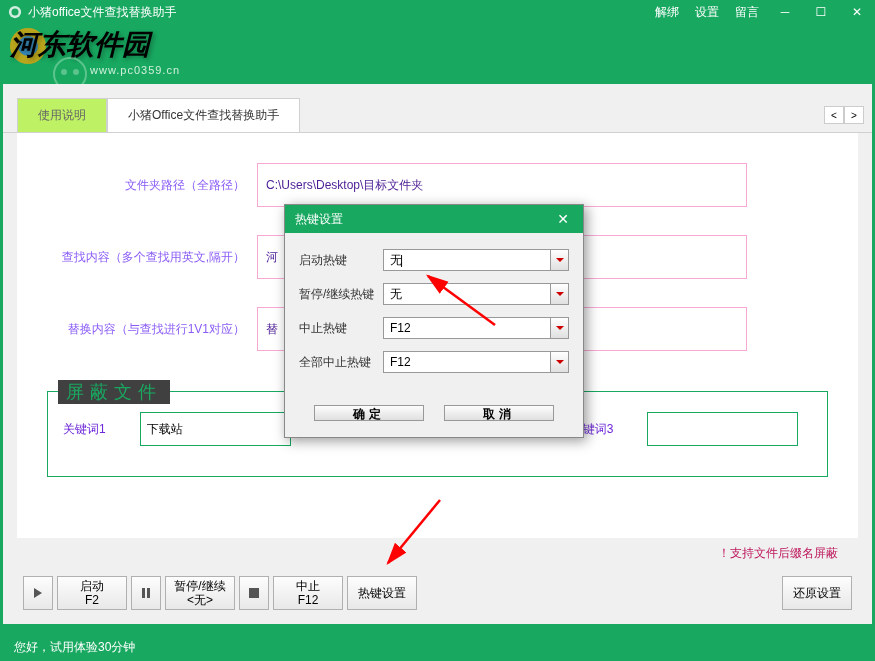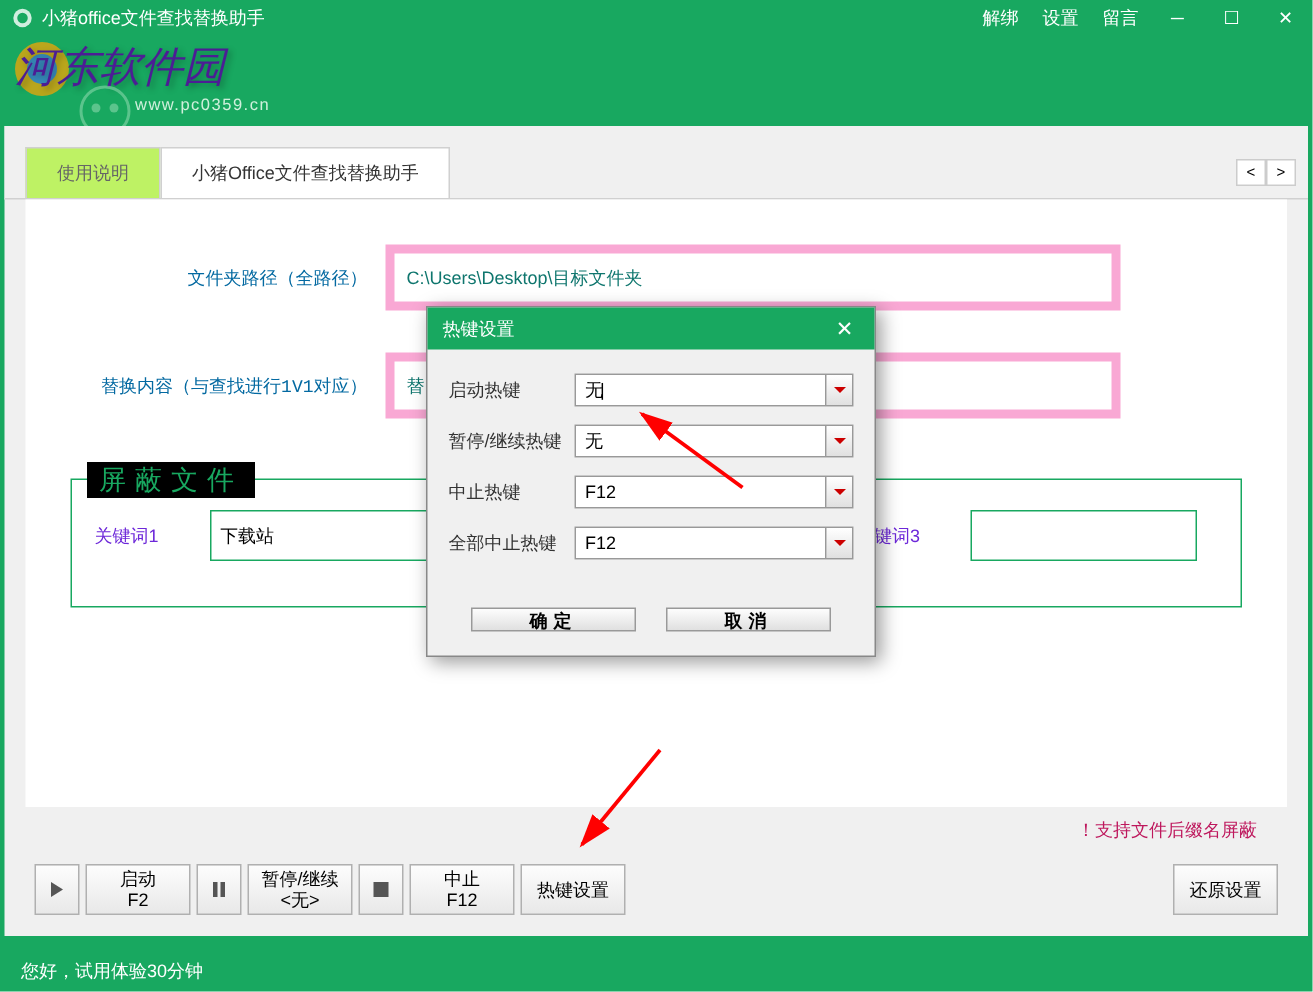--- a/index.html
+++ b/index.html
@@ -6,40 +6,40 @@
     body { width: 875px; height: 661px; background: #18a860; position: relative; overflow: hidden; }
     
     .titlebar { height: 24px; display: flex; align-items: center; padding: 0 8px; color: #fff; }
     .titlebar-icon { width: 14px; height: 14px; margin-right: 6px; }
     .titlebar-title { flex: 1; }
     .titlebar-actions { display: flex; gap: 16px; align-items: center; }
     .titlebar-link { color: #fff; cursor: pointer; }
     .titlebar-btn { width: 20px; height: 20px; display: flex; align-items: center; justify-content: center; cursor: pointer; color: #fff; }
     
     .banner { height: 60px; position: relative; overflow: hidden; }
-    .banner-text { position: absolute; left: 10px; top: 2px; font-size: 28px; font-weight: normal; color: #4c1d95; font-style: italic; text-shadow: 2px 2px 4px rgba(0,0,0,0.3); }
+    .banner-text { position: absolute; left: 10px; top: 2px; font-size: 28px; font-weight: bold; color: #000000; font-style: italic; text-shadow: 2px 2px 4px rgba(0,0,0,0.3); }
     .banner-sub { position: absolute; left: 90px; top: 40px; font-size: 11px; color: #d0f0dc; letter-spacing: 1px; }
     .banner-icon { position: absolute; left: 50px; top: 30px; width: 40px; height: 40px; opacity: 0.5; }
     
     .content { background: #f0f0f0; margin: 0 3px; height: 540px; position: relative; }
     
     .tabs { display: flex; align-items: center; border-bottom: 1px solid #d0d0d0; background: #f0f0f0; padding-top: 14px; padding-left: 14px; }
     .tab { padding: 8px 20px; background: #bef264; border: 1px solid #d0d0d0; border-bottom: none; color: #666; cursor: pointer; }
     .tab.active { background: #fff; color: #333; }
     .tab-nav { margin-left: auto; margin-right: 8px; display: flex; }
     .tab-nav-btn { width: 20px; height: 18px; border: 1px solid #ccc; background: #fff; display: flex; align-items: center; justify-content: center; cursor: pointer; font-size: 10px; }
     
     .main-panel { background: #fff; margin: 0 14px; height: 405px; padding: 30px 30px 10px 30px; position: relative; }
     
     .form-row { display: flex; align-items: center; margin-bottom: 28px; }
-    .form-label { width: 210px; text-align: right; color: #0369a1; padding-right: 12px; font-family: Liberation Mono, monospace; }
-    .form-input { flex: 1; max-width: 490px; height: 44px; border: 6px solid #f9a8d4; padding: 0 8px; color: #0f766e; }
+    .form-label { width: 210px; text-align: right; color: #8b5cf6; padding-right: 12px; }
+    .form-input { flex: 1; max-width: 490px; height: 44px; border: 1px solid #f9a8d4; padding: 0 8px; color: #4c1d95; }
     
     .fieldset { border: 1px solid #18a860; margin-top: 40px; padding: 20px 15px 30px; position: relative; }
-    .fieldset-legend { position: absolute; top: -12px; left: 10px; background: #000000; padding: 0 8px; color: #18a860; font-size: 18px; letter-spacing: 6px; }
+    .fieldset-legend { position: absolute; top: -12px; left: 10px; background: #404040; padding: 0 8px; color: #18a860; font-size: 18px; letter-spacing: 6px; }
     .keyword-row { display: flex; align-items: center; gap: 10px; }
     .keyword-label { color: #6d28d9; }
     .keyword-input { width: 151px; height: 34px; border: 1px solid #18a860; padding: 0 6px; margin-left: 24px; }
     .note { position: absolute; right: 20px; bottom: -24px; color: #be185d; }
     
     .toolbar { position: absolute; bottom: 0; left: 0; right: 0; height: 62px; background: #f0f0f0; margin: 0 14px; display: flex; align-items: center; padding: 0 6px; gap: 4px; }
     .tb-icon { width: 30px; height: 34px; border: 1px solid #b0b0b0; background: linear-gradient(#fdfdfd,#e8e8e8); display: flex; align-items: center; justify-content: center; cursor: pointer; }
     .tb-btn { min-width: 70px; height: 34px; border: 1px solid #b0b0b0; background: linear-gradient(#fdfdfd,#e8e8e8); display: flex; flex-direction: column; align-items: center; justify-content: center; cursor: pointer; line-height: 1.2; padding: 0 8px; }
     .tb-spacer { flex: 1; }
     
@@ -100,20 +100,24 @@
     <div class="tab-nav">
       <div class="tab-nav-btn">&lt;</div>
       <div class="tab-nav-btn">&gt;</div>
     </div>
   </div>
 
   <div class="main-panel">
     <div class="form-row">
       <div class="form-label">文件夹路径（全路径）</div>
       <input class="form-input" value="C:\Users\Desktop\目标文件夹" style="">
+    </div>
+    <div class="form-row">
+      <div class="form-label">查找内容（多个查找用英文,隔开）</div>
+      <input class="form-input" value="河" style="">
     </div>
     <div class="form-row">
       <div class="form-label">替换内容（与查找进行1V1对应）</div>
       <input class="form-input" value="替" style="">
     </div>
 
     <div class="fieldset">
       <div class="fieldset-legend">屏蔽文件</div>
       <div class="keyword-row">
         <span class="keyword-label">关键词1</span>

